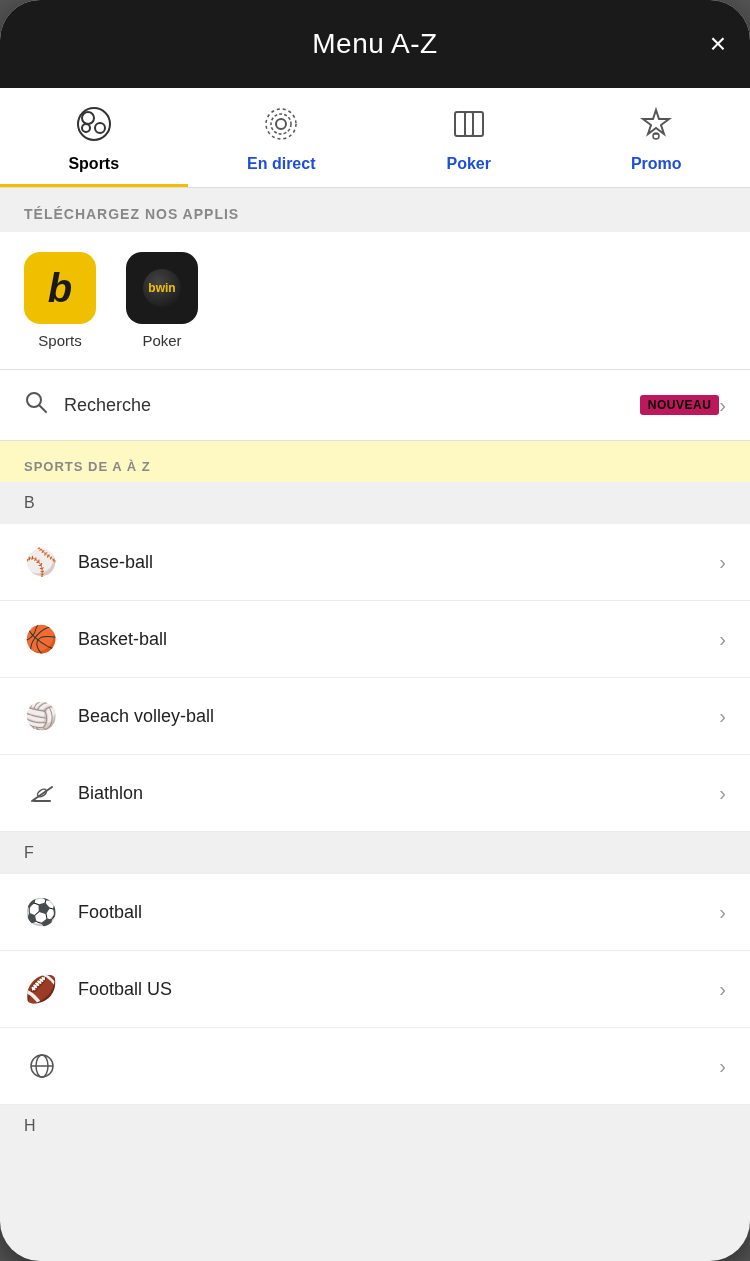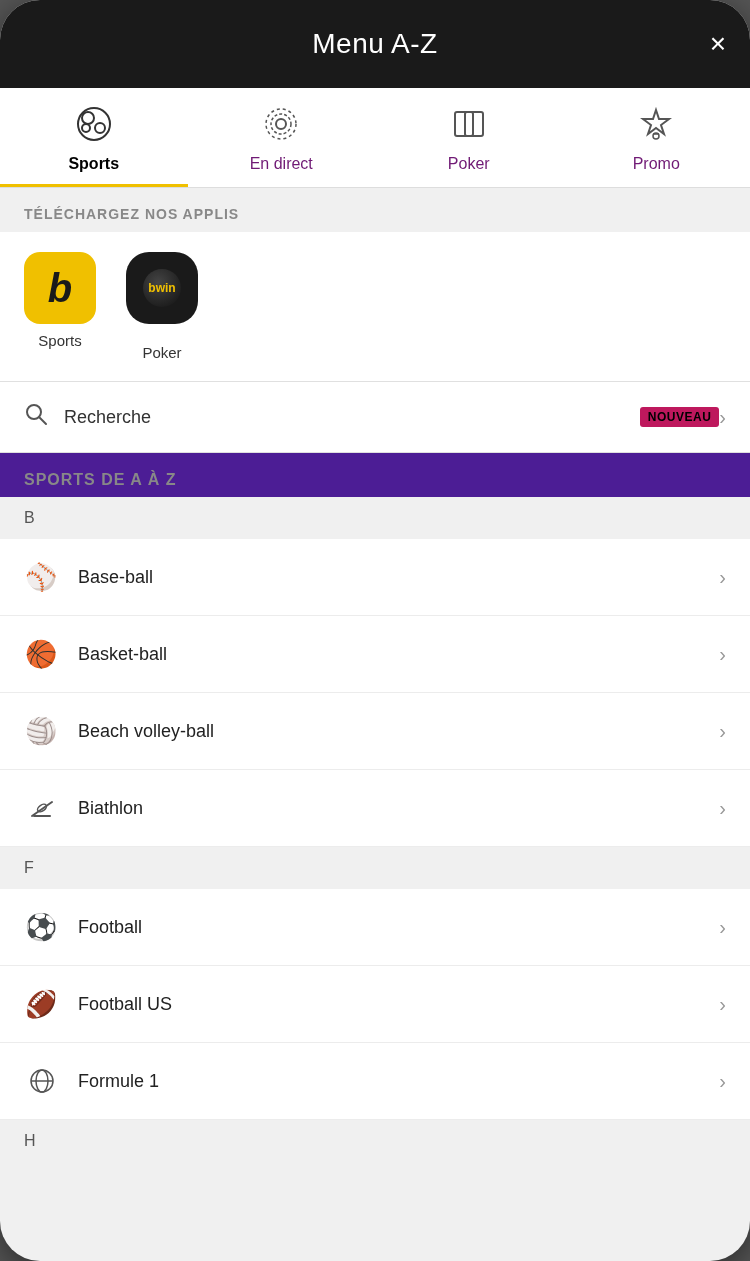--- a/index.html
+++ b/index.html
@@ -50,21 +50,22 @@
       border-bottom: 1px solid #ddd;
     }
     .tab {
       flex: 1;
       display: flex;
       flex-direction: column;
       align-items: center;
       padding: 18px 8px 14px;
       cursor: pointer;
       position: relative;
-      color: #701a75;
+      color: #1d4ed8;
+      font-weight: bold;
     }
     .tab.active {
       color: #000;
       font-weight: bold;
     }
     .tab.active::after {
       content: '';
       position: absolute;
       bottom: 0;
       left: 0;
@@ -109,29 +110,29 @@
       justify-content: center;
       font-size: 36px;
       font-weight: bold;
       color: #1a1a1a;
       margin-bottom: 8px;
       font-style: italic;
     }
     .app-icon-poker {
       width: 72px;
       height: 72px;
-      border-radius: 23px;
+      border-radius: 16px;
       background: #1a1a1a;
       display: flex;
       align-items: center;
       justify-content: center;
       font-size: 13px;
       font-weight: bold;
       color: #f0c000;
-      margin-bottom: 20px;
+      margin-bottom: 8px;
       flex-direction: column;
       text-align: right;
     }
     .app-label {
       font-size: 15px;
       color: #333;
     }
     .divider {
       height: 1px;
       background: #e0e0e0;
@@ -191,23 +192,23 @@
       justify-content: center;
       margin-right: 18px;
       font-size: 26px;
     }
     .sport-name {
       font-size: 18px;
       color: #222;
       flex: 1;
     }
     .sports-az-header {
-      background: #4c1d95;
+      background: #fef9c3;
       padding: 18px 24px 8px;
-      font-size: 16px;
+      font-size: 13px;
       color: #888;
       letter-spacing: 1px;
       font-weight: 600;
     }
     .bwin-chip {
       width: 38px;
       height: 38px;
       border-radius: 50%;
       background: radial-gradient(circle at 40% 35%, #444, #111);
       display: flex;
@@ -356,19 +357,18 @@
   </div>
 
   <div class="sport-row">
     <div class="sport-icon">
       <svg width="28" height="28" viewBox="0 0 28 28" fill="none">
         <circle cx="14" cy="14" r="11" stroke="#555" stroke-width="1.5" fill="none"></circle>
         <ellipse cx="14" cy="14" rx="6" ry="11" stroke="#555" stroke-width="1.5" fill="none"></ellipse>
         <line x1="3" y1="14" x2="25" y2="14" stroke="#555" stroke-width="1.5"></line>
       </svg>
     </div>
-    <span class="sport-name">Formule 1</span>
     <span class="chevron">›</span>
   </div>
 
   <div class="letter-group-header">H</div>
 
 </div>
 
 </body></html>

